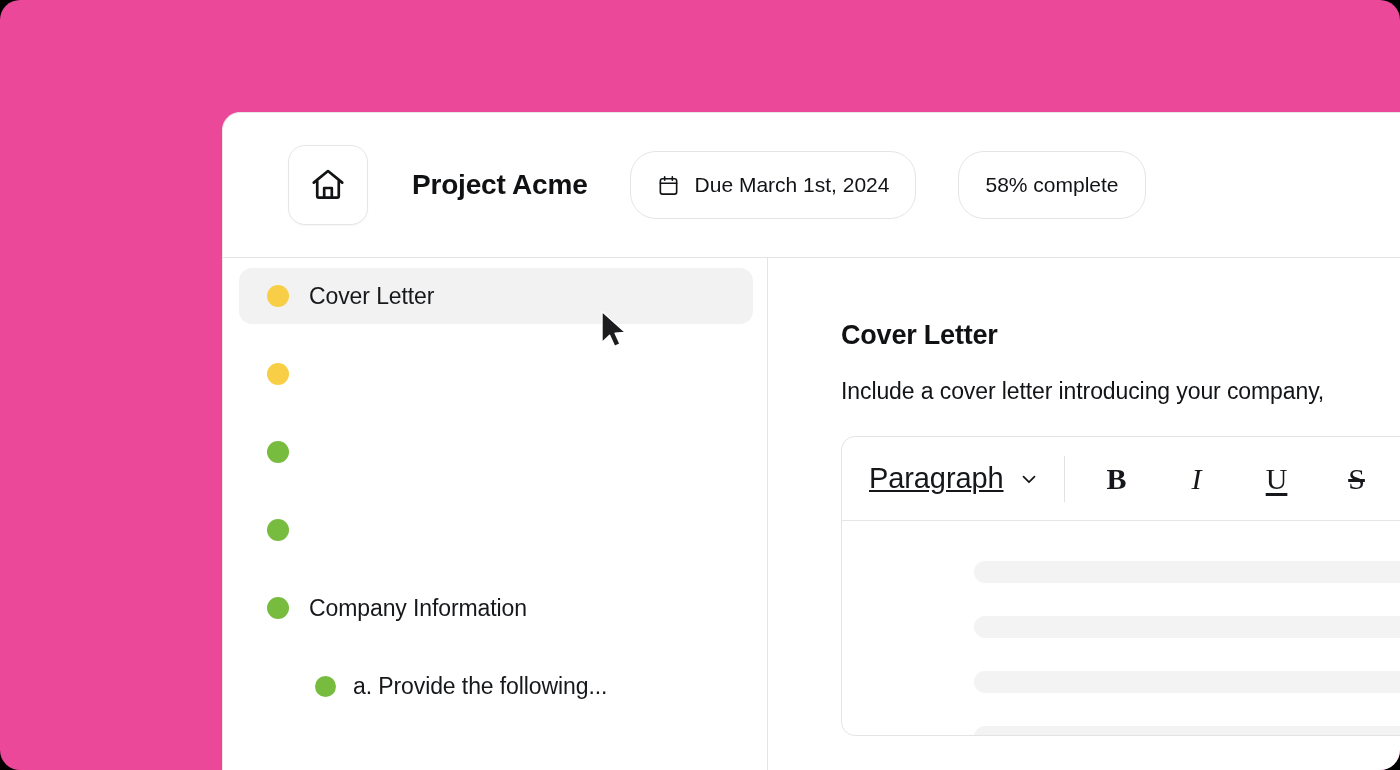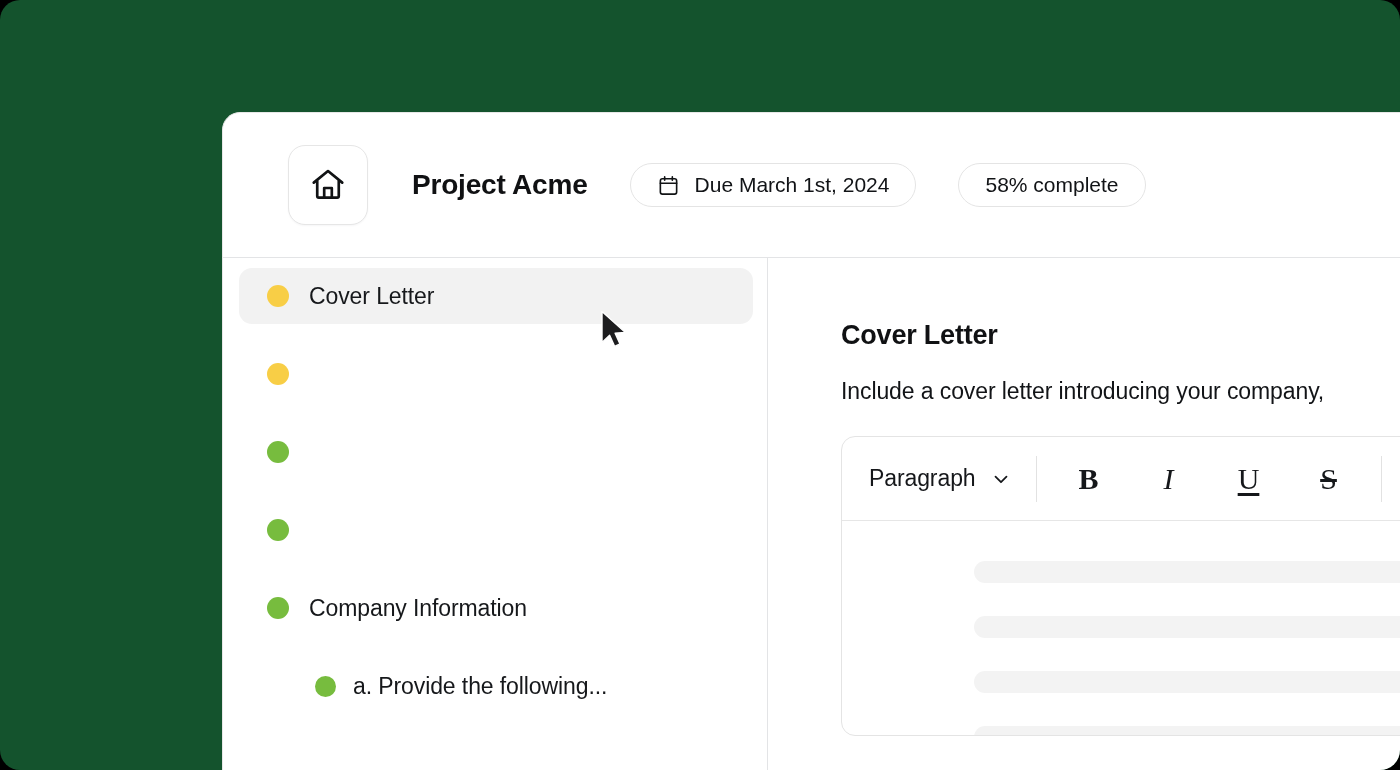--- a/index.html
+++ b/index.html
@@ -8,21 +8,21 @@
     overflow: hidden;
     background: #000;
   }
   body {
     font-family: "Liberation Sans", sans-serif;
     -webkit-font-smoothing: antialiased;
   }
   #page {
     position: relative;
     width: 1400px; height: 770px;
-    background: #14532d;
+    background: #ec4899;
     border-radius: 20px;
     overflow: hidden;
   }
 
   
   #window {
     position: absolute;
     left: 222px; top: 112px;
     width: 1200px;          
     height: 700px;          
@@ -57,21 +57,21 @@
     margin-left: 44px;
     font-size: 28px;
     font-weight: 700;
     color: #101113;
     letter-spacing: -0.2px;
     white-space: nowrap;
   }
 
   .pill {
     margin-left: 42px;
-    height: 44px;
+    height: 68px;
     border: 1px solid #e4e4e4;
     border-radius: 26px;
     background: #fff;
     display: flex; align-items: center;
     padding: 0 26px;
     font-size: 21px;
     color: #111316;
     white-space: nowrap;
     cursor: pointer;
     flex: 0 0 auto;
@@ -148,24 +148,25 @@
   }
   #toolbar {
     height: 84px;
     border-bottom: 1px solid #e6e6e6;
     display: flex;
     align-items: center;
     padding-left: 27px;
   }
   #para-select {
     display: flex; align-items: center;
-    font-size: 23px;
+    font-size: 29px;
     color: #15171a;
     cursor: pointer;
     letter-spacing: -0.1px;
+    text-decoration: underline;
   }
   #para-select .chev { margin-left: 14px; display:flex; }
   .tb-sep {
     width: 1px; height: 46px;
     background: #e2e2e2;
     margin: 0 24px;
     flex: 0 0 auto;
   }
   .tb-btn {
     width: 56px; height: 56px;

